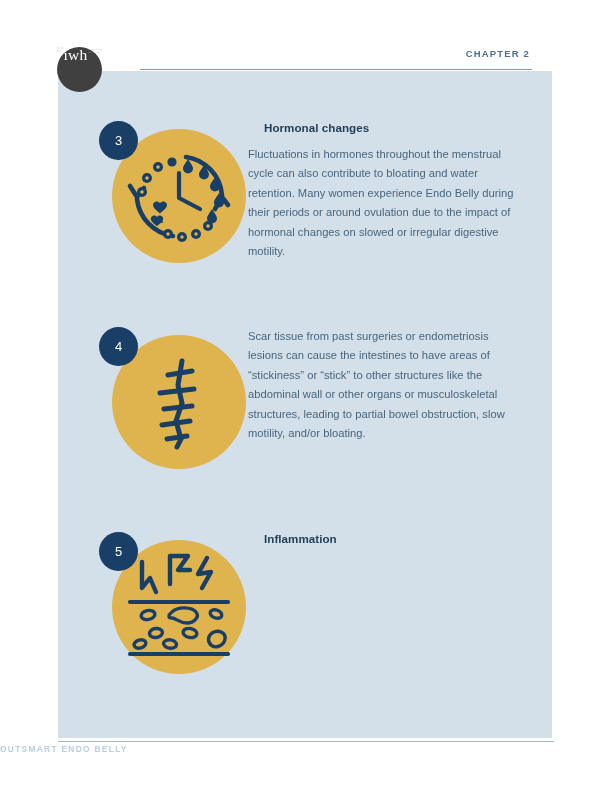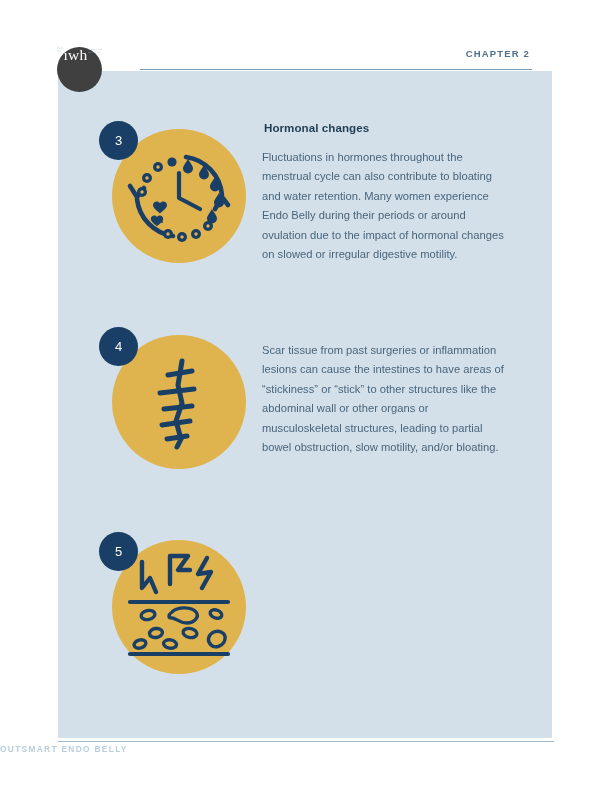--- a/index.html
+++ b/index.html
@@ -157,21 +157,21 @@
     font-size: 11.6px;
     font-weight: bold;
     color: #1f3d55;
     letter-spacing: 0.05px;
     margin: 0 0 11px 16px;
   }
   .sec-body {
     font-size: 11.2px;
     color: #49657c;
     line-height: 1.73;
-    margin: 14px;
+    margin: 0;
     letter-spacing: 0.01px;
   }
 
   
   .footer-rule {
     position: absolute;
     left: 58px;
     right: 58px;
     top: 741px;
     height: 1.4px;
@@ -271,21 +271,21 @@
             <path d="M56 40 L80 36"></path>
             <path d="M48 58 L82 54"></path>
             <path d="M52 74 L80 71"></path>
             <path d="M50 90 L78 86"></path>
             <path d="M55 104 L75 101"></path>
           </g>
         </svg>
         <div class="badge">4</div>
       </div>
       <div class="text-col">
-        <p class="sec-body">Scar tissue from past surgeries or inflammation lesions can cause the intestines to have areas of “stickiness” or “stick” to other structures like the abdominal wall or other organs or musculoskeletal structures, leading to partial bowel obstruction, slow motility, and/or bloating.</p>
+        <p class="sec-body">Scar tissue from past surgeries or endometriosis lesions can cause the intestines to have areas of “stickiness” or “stick” to other structures like the abdominal wall or other organs or musculoskeletal structures, leading to partial bowel obstruction, slow motility, and/or bloating.</p>
       </div>
     </div>
 
     <div class="section sec-3">
       <div class="icon-wrap">
         <div class="gold-circle"></div>
         <svg class="icon-svg" viewBox="0 0 134 134">
           <g stroke="#1a3f66" stroke-width="4.4" fill="none" stroke-linecap="round" stroke-linejoin="round">
 
             <path d="M30 22 L30 48 L38 38 L44 52"></path>
@@ -306,20 +306,21 @@
             <ellipse cx="44" cy="93" rx="6.5" ry="4.5" transform="rotate(-8 44 93)"></ellipse>
             <ellipse cx="78" cy="93" rx="7" ry="4.5" transform="rotate(12 78 93)"></ellipse>
             <path d="M100 93 c7 -4 14 0 13 6 c-1 7 -10 10 -14 6 c-4 -4 -3 -9 1 -12 z"></path>
             <ellipse cx="28" cy="104" rx="6" ry="4" transform="rotate(-15 28 104)"></ellipse>
             <ellipse cx="58" cy="104" rx="6.5" ry="4.2" transform="rotate(8 58 104)"></ellipse>
           </g>
         </svg>
         <div class="badge">5</div>
       </div>
       <div class="text-col">
+        <h3 class="sec-heading">Inflammation</h3>
       </div>
     </div>
 
   </div>
 
   <div class="footer-rule"></div>
   <div class="footer-text">OUTSMART ENDO BELLY</div>
 
 </div>
 

